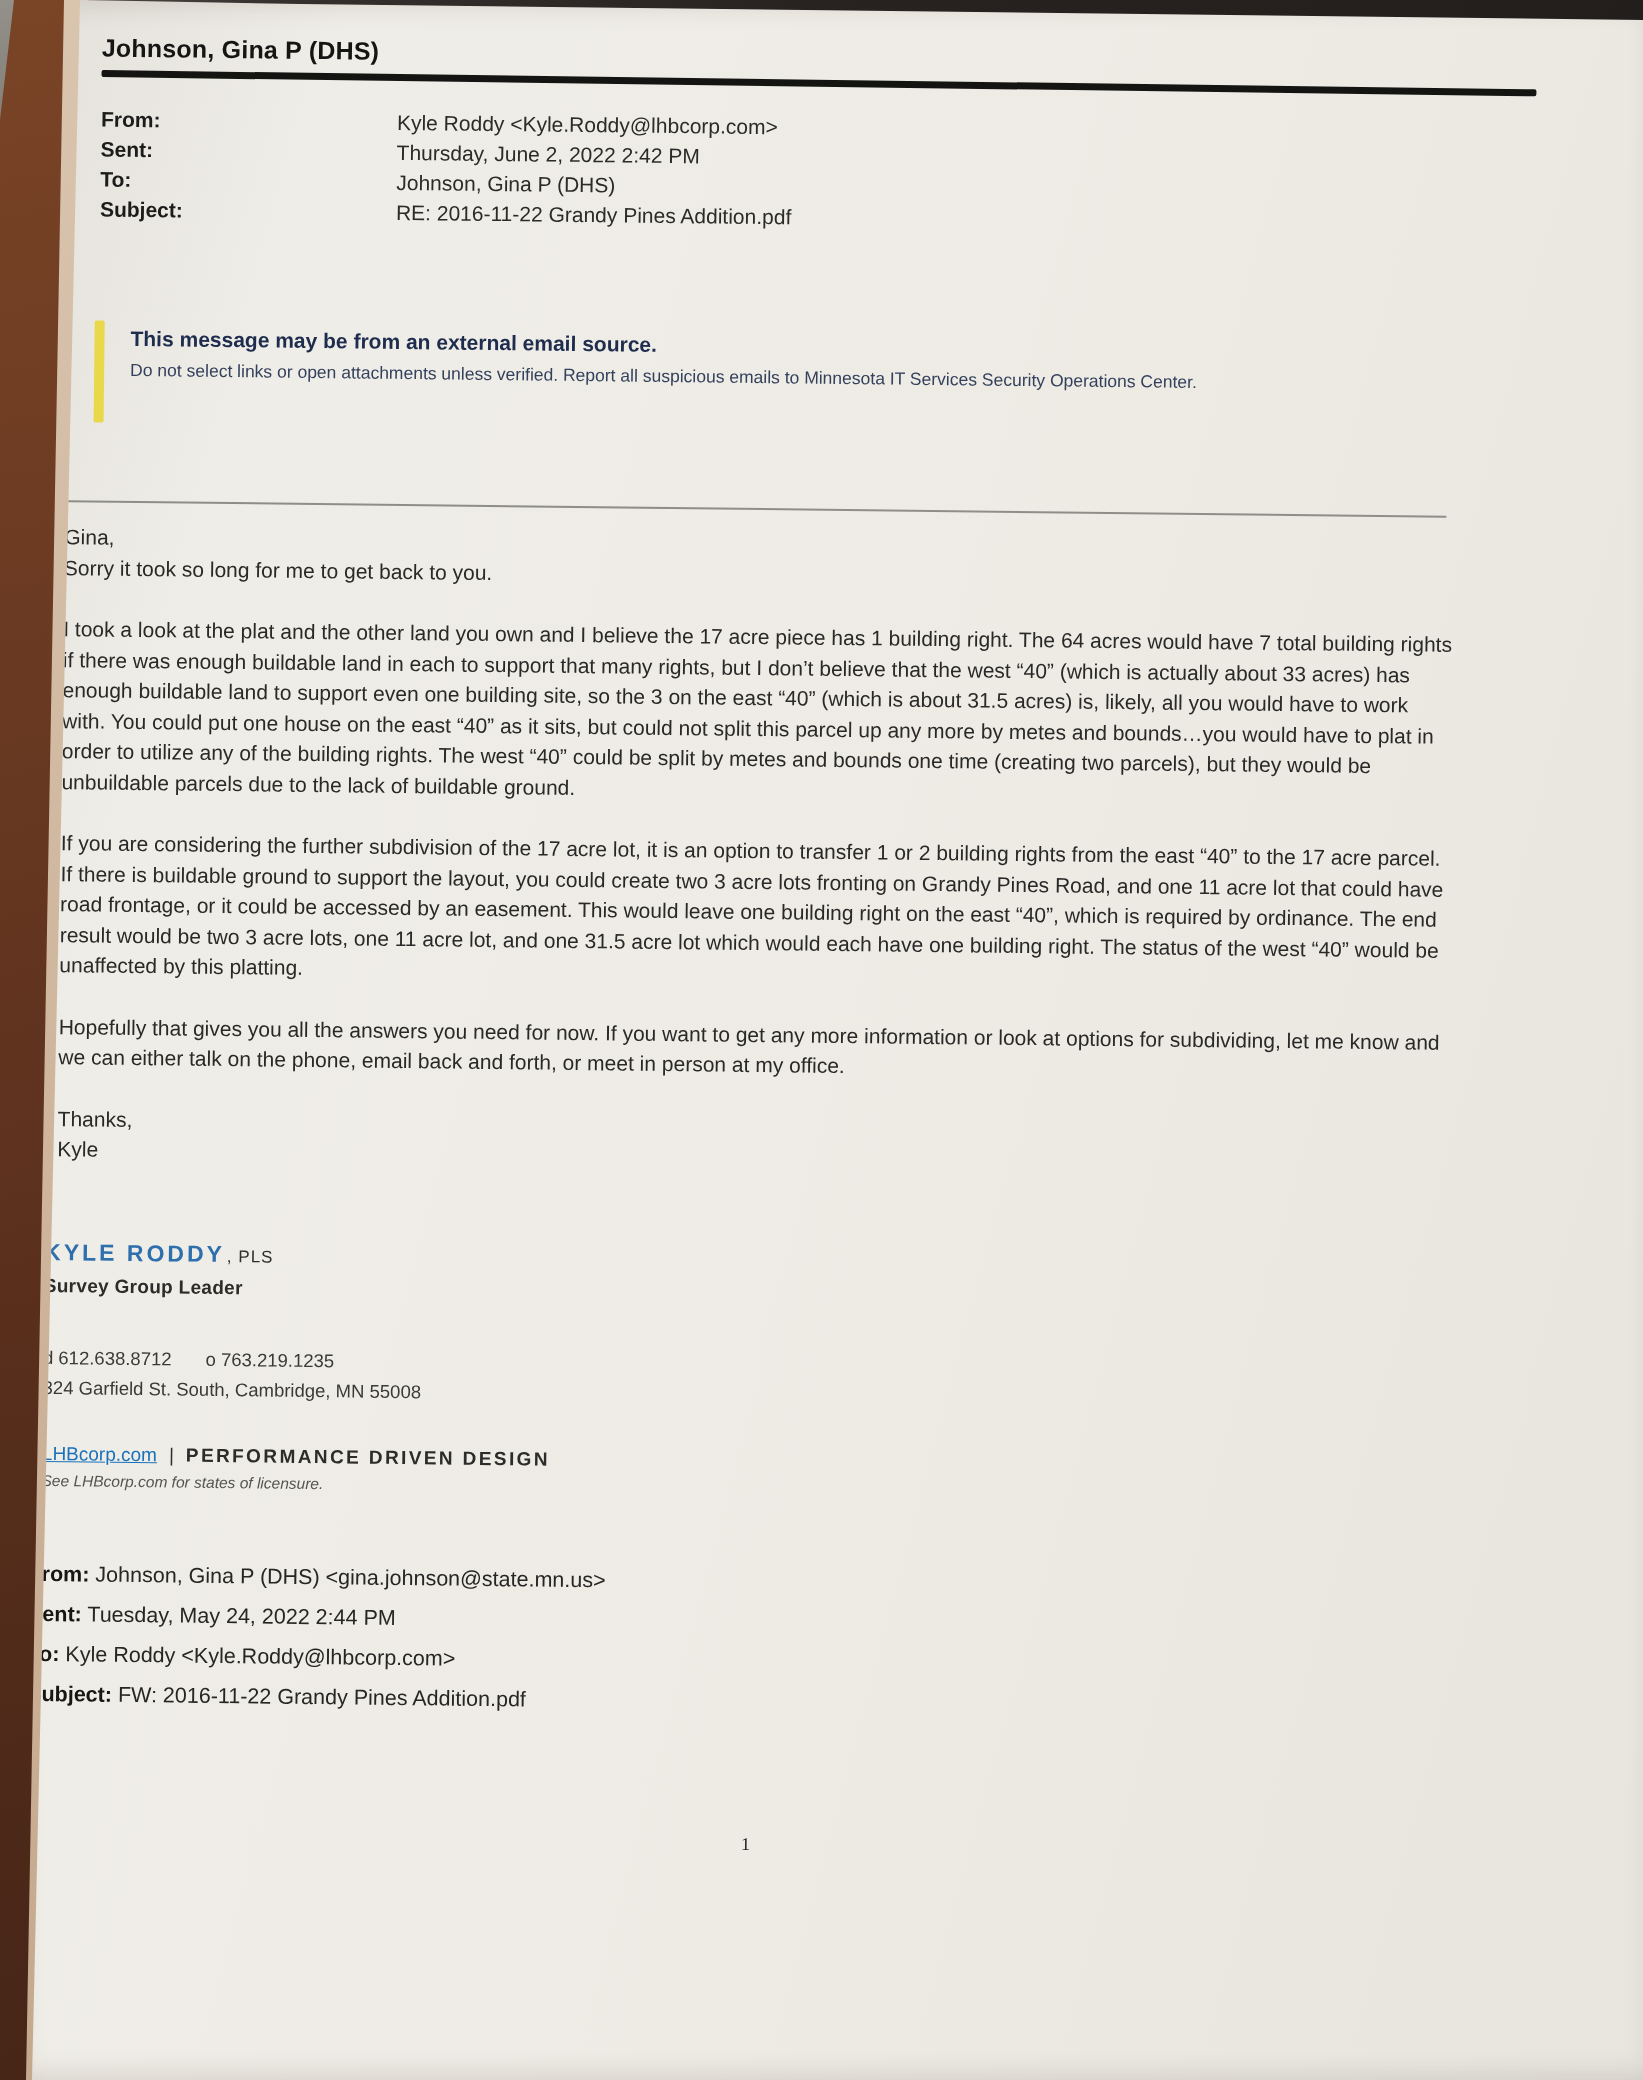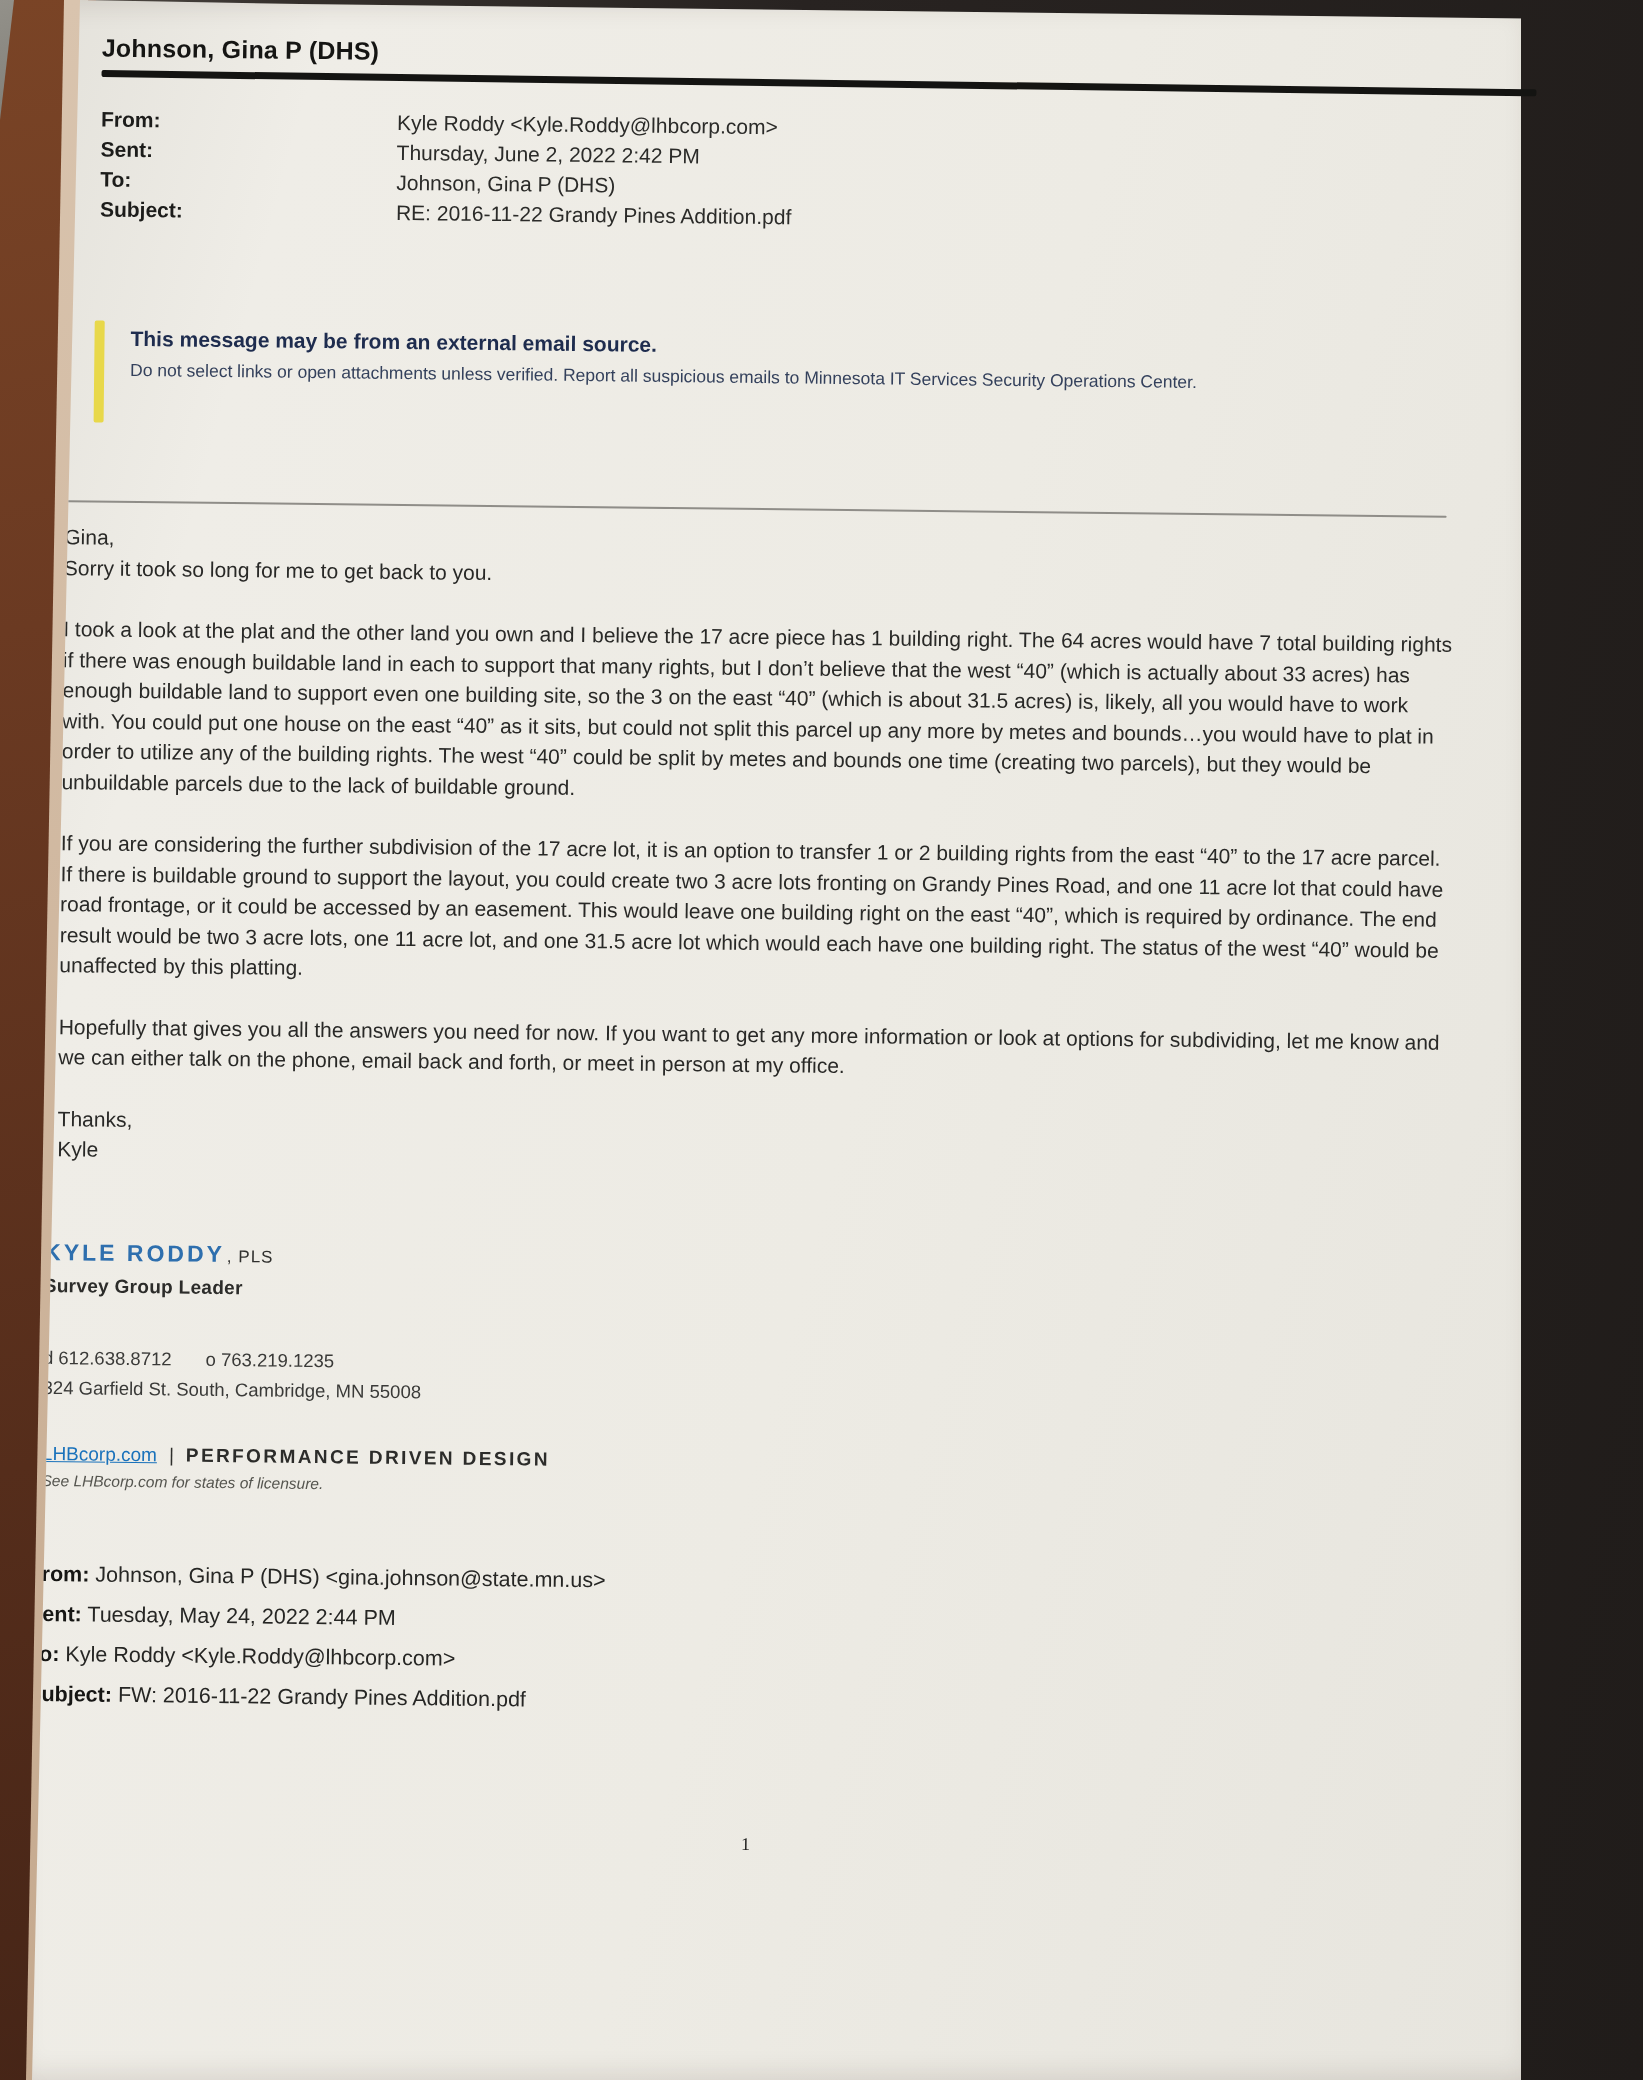--- a/index.html
+++ b/index.html
@@ -22,21 +22,21 @@
     background:linear-gradient(170deg,#7a4426 0%,#6b3a22 30%,#552d1b 70%,#46251ा 100%);
     background:linear-gradient(170deg,#7a4426 0%,#6b3a22 30%,#552d1b 70%,#462517 100%);
     clip-path:polygon(14px 0,96px 0,52px 2080px,0 2080px,0 120px);
   }
   .bg-undersheet{
     position:absolute;left:0;top:0;width:120px;height:2080px;
     background:linear-gradient(#d9c4ae,#c5a98e);
     clip-path:polygon(64px 0,88px 0,42px 2080px,26px 2080px);
   }
   .paper{
-    position:absolute;left:0;top:0;width:1521px;height:2080px;
+    position:absolute;left:0;top:0;width:1643px;height:2080px;
     clip-path:polygon(80px 0,300px 4px,1643px 20px,1643px 2080px,32px 2080px);
     background:linear-gradient(105deg,#e2e0d9 0%,#efede7 16%,#edebe4 55%,#e7e5de 100%);
     box-shadow:inset 14px 0 30px rgba(60,40,25,.18);
   }
   .content{position:absolute;left:0;top:34px;width:1643px;transform:rotate(0.65deg);transform-origin:140px 0;color:#272725;}
 
   
   .hdr{margin-left:102px;width:1435px;}
   .hdr-title{font-size:25px;font-weight:bold;color:#151513;letter-spacing:.2px;padding-bottom:9px;}
   .hdr-rule{height:7px;background:#141412;border-radius:2px;transform:rotate(.12deg);}

